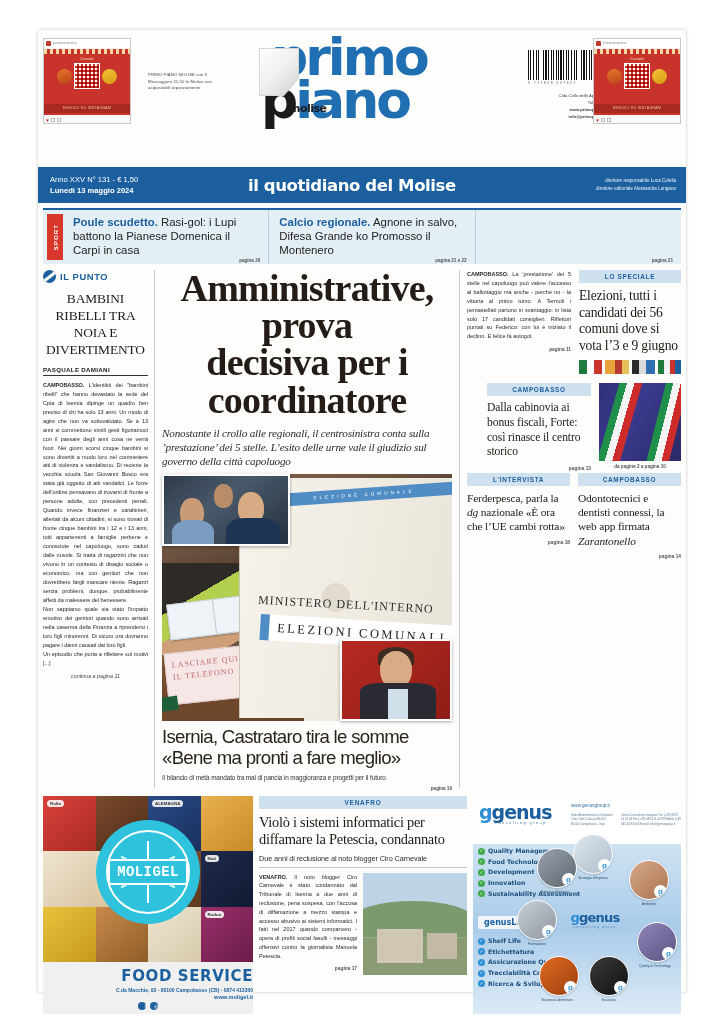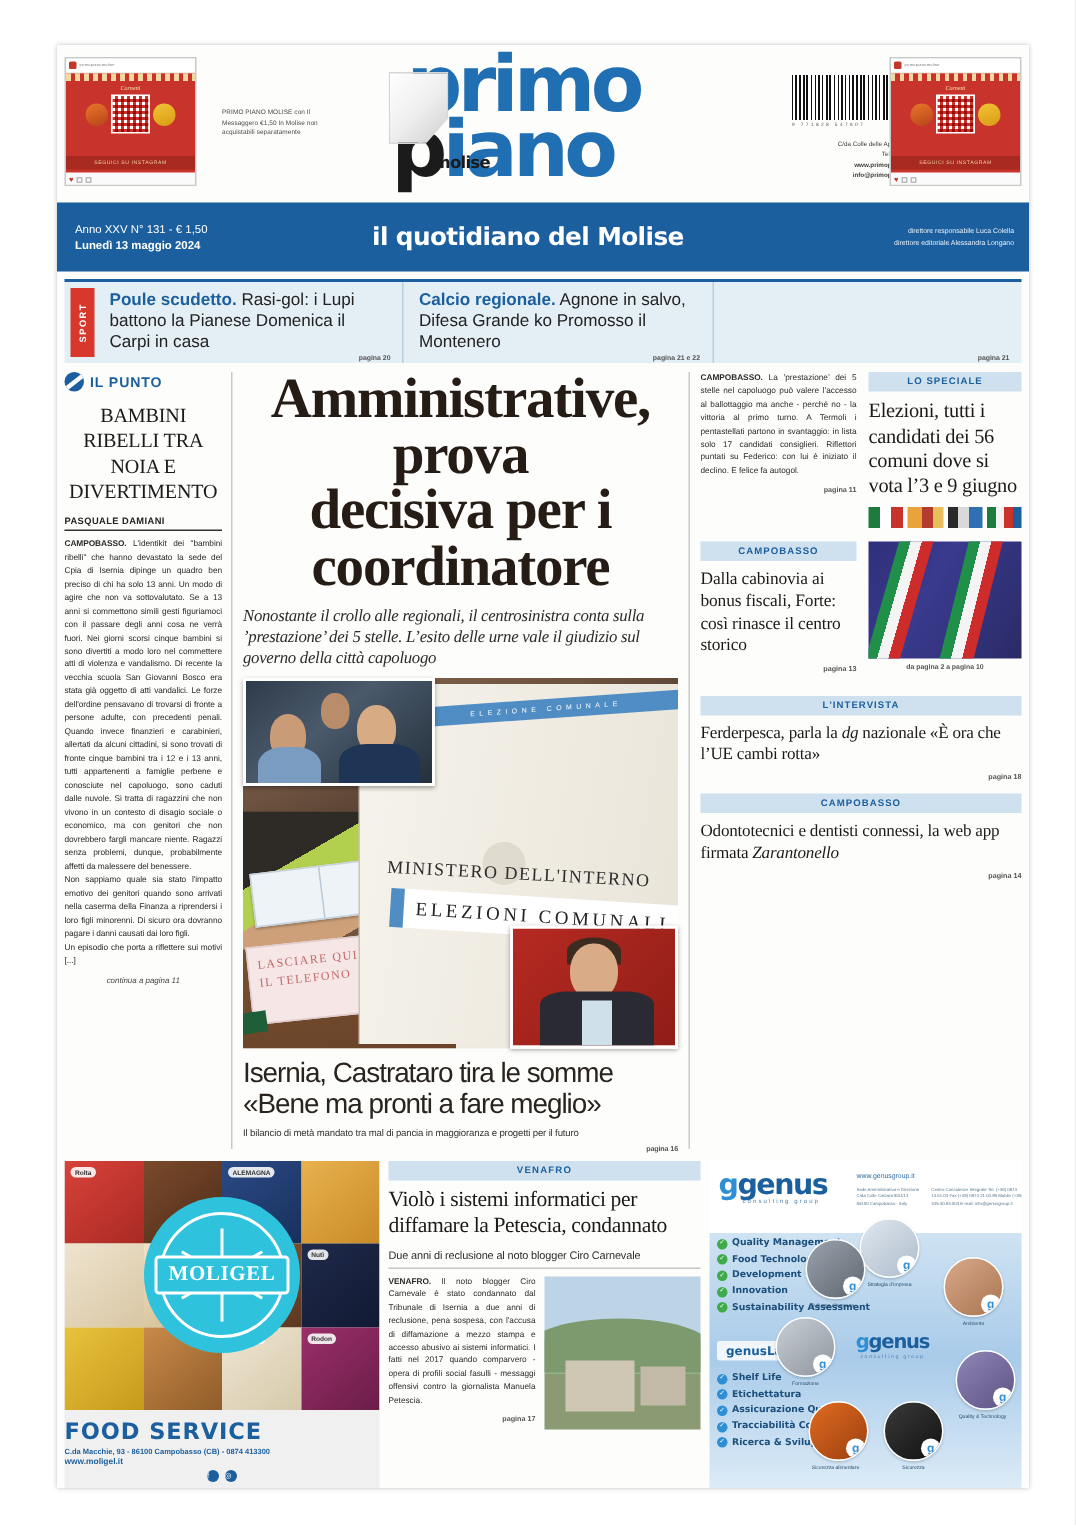--- a/index.html
+++ b/index.html
@@ -111,22 +111,23 @@
 
   .qr-box2 {
     position: absolute; right: 5px; top: 8px;
     width: 88px; height: 86px;
     background: #fff; border: 1px solid #c8c8c8; overflow: hidden;
   }
 
   
   .blue-strip {
     background: #1b5f9e; color: #fff;
-    height: 46px; display: flex; align-items: center;
+    height: 36px; display: flex; align-items: center;
     position: relative;
+    margin-top: 32px;
   }
   .issue-line { margin-left: 12px; font-size: 7.6px; line-height: 1.5; }
   .issue-line b { font-weight: bold; }
   .tagline {
     position: absolute; left: 210px; top: 50%; transform: translateY(-50%);
     font-family: "DejaVu Sans", sans-serif; font-weight: bold;
     font-size: 16.5px; letter-spacing: -.4px; color: #ffffff;
   }
   .directors {
     position: absolute; right: 10px; top: 50%; transform: translateY(-50%);
@@ -354,21 +355,21 @@
     font-family: "Liberation Serif", serif; font-weight: normal;
     font-size: 13.6px; line-height: 1.22; color: #1d1a16; letter-spacing: -.2px;
   }
   .flag-row { display: flex; gap: 3px; margin-top: 6px; height: 14px; }
   .flag { flex: 1; }
   .fl1 { background: linear-gradient(to right,#1f7a3d 33%,#fff 33% 66%,#c8342b 66%); }
   .fl2 { background: linear-gradient(to right,#e8a33d 40%,#b53b2e 40% 70%,#e8c05a 70%); }
   .fl3 { background: linear-gradient(to right,#2a2a2a 30%,#d9d9d9 30% 60%,#2f6fb2 60%); }
   .fl4 { background: linear-gradient(to right,#1f7a3d 25%,#f2f2f2 25% 50%,#c8342b 50% 75%,#1b5f9e 75%); }
 
-  .rc-mid { display: flex; gap: 8px; margin-top: 9px; }
+  .rc-mid { display: flex; gap: 8px; margin-top: 9px; margin-left: 20px; }
   .rc-mid-txt { width: 104px; }
   .rc-mid-txt h3 {
     font-family: "Liberation Serif", serif; font-weight: normal;
     font-size: 11.6px; line-height: 1.26; color: #1d1a16; letter-spacing: -.1px;
   }
   .rc-photo {
     flex: 1; height: 78px;
     background: linear-gradient(120deg,#2f2f7a 0%,#3a3a8f 40%,#2a2a66 100%);
     position: relative; overflow: hidden;
   }
@@ -376,21 +377,21 @@
     position: absolute; top: -10px; width: 22px; height: 110px;
     transform: rotate(16deg);
     background: linear-gradient(to right,#1f8f4a 0 33%, #f4f4f4 33% 66%, #ce2b2b 66%);
   }
   .sash-a { left: 8px; }
   .sash-b { left: 56px; transform: rotate(14deg); }
   .rc-photo-cap {
     font-size: 4.6px; font-weight: bold; color: #555; text-align: center; margin-top: 3px;
   }
 
-  .rc-bot { display: flex; gap: 8px; margin-top: 15px; flex-direction: column; }
+  .rc-bot { display: flex; gap: 8px; margin-top: 2px; }
   .rc-bot-col { flex: 1; }
   .rc-bot-col h3 {
     font-family: "Liberation Serif", serif; font-weight: normal;
     font-size: 11.4px; line-height: 1.26; color: #1d1a16; letter-spacing: -.15px;
   }
   .rc-bot-col h3 i { font-style: italic; }
 
   
   .bottom {
     display: flex; margin: 8px 5px 0 5px; height: 218px; gap: 6px;
@@ -435,25 +436,25 @@
     border: 2px solid #fff; display: flex; align-items: center; justify-content: center;
     position: relative;
   }
   .flake {
     position: absolute; left: 50%; top: 50%; width: 2px; height: 62px;
     background: #fff; transform-origin: center;
   }
   .moligel-word {
     position: relative; z-index: 2;
     background: #2ec2dd; border: 2px solid #fff; border-radius: 3px;
-    color: #fff; font-family: Liberation Serif, serif; font-weight: bold;
+    color: #fff; font-family: Liberation Mono, monospace; font-weight: bold;
     font-size: 14px; letter-spacing: .4px; padding: 3px 7px;
   }
   .moligel-foot {
-    position: absolute; left: 0; right: 0; bottom: 4px; text-align: left;
+    position: absolute; left: 0; right: 0; bottom: 4px; text-align: right;
   }
   .mf-title {
     font-family: "DejaVu Sans", sans-serif; font-weight: bold;
     font-size: 15px; color: #1b5f9e; letter-spacing: .6px;
   }
   .mf-addr { font-size: 5px; font-weight: bold; color: #1b5f9e; margin-top: 2px; }
   .mf-web { font-size: 5.6px; font-weight: bold; color: #1b5f9e; margin-top: 1px; }
   .mf-social { margin-top: 2px; display: flex; gap: 4px; justify-content: center; }
   .mf-social i {
     width: 8px; height: 8px; border-radius: 50%; background: #1b5f9e;

